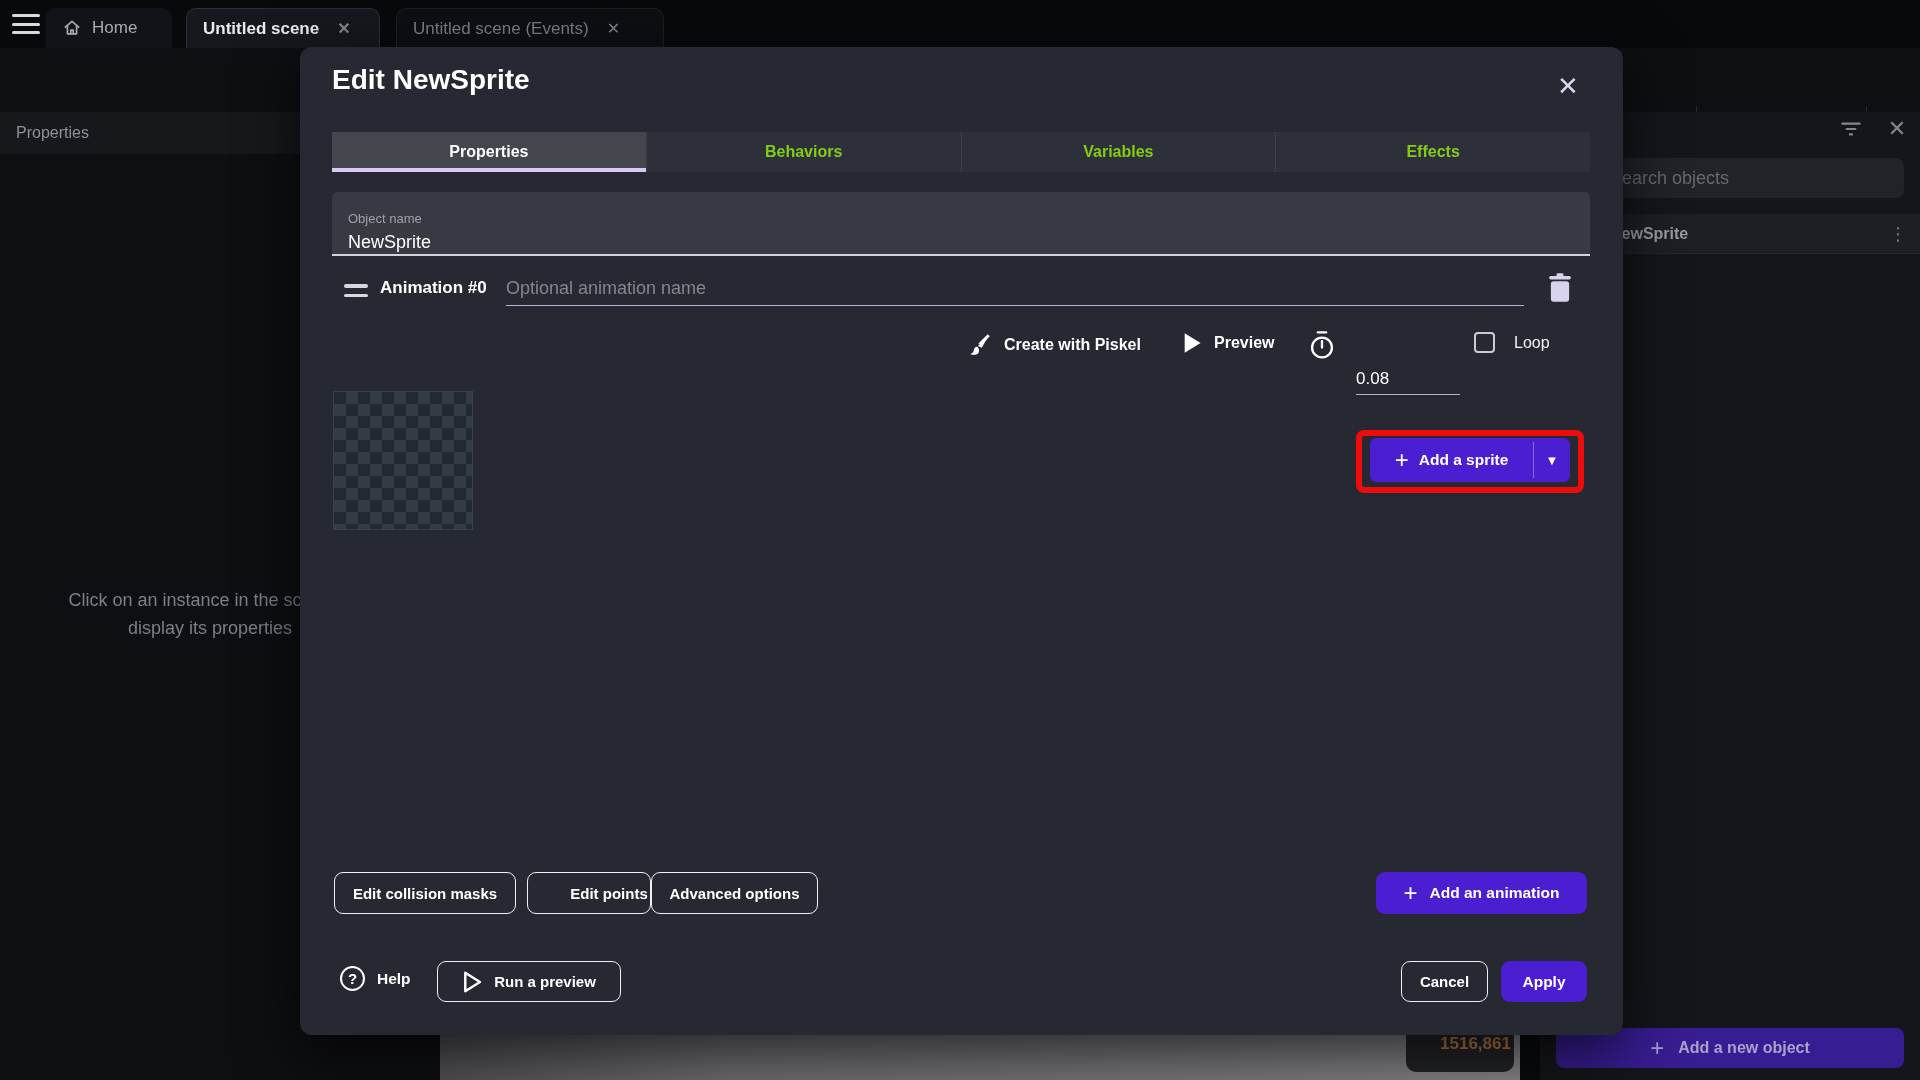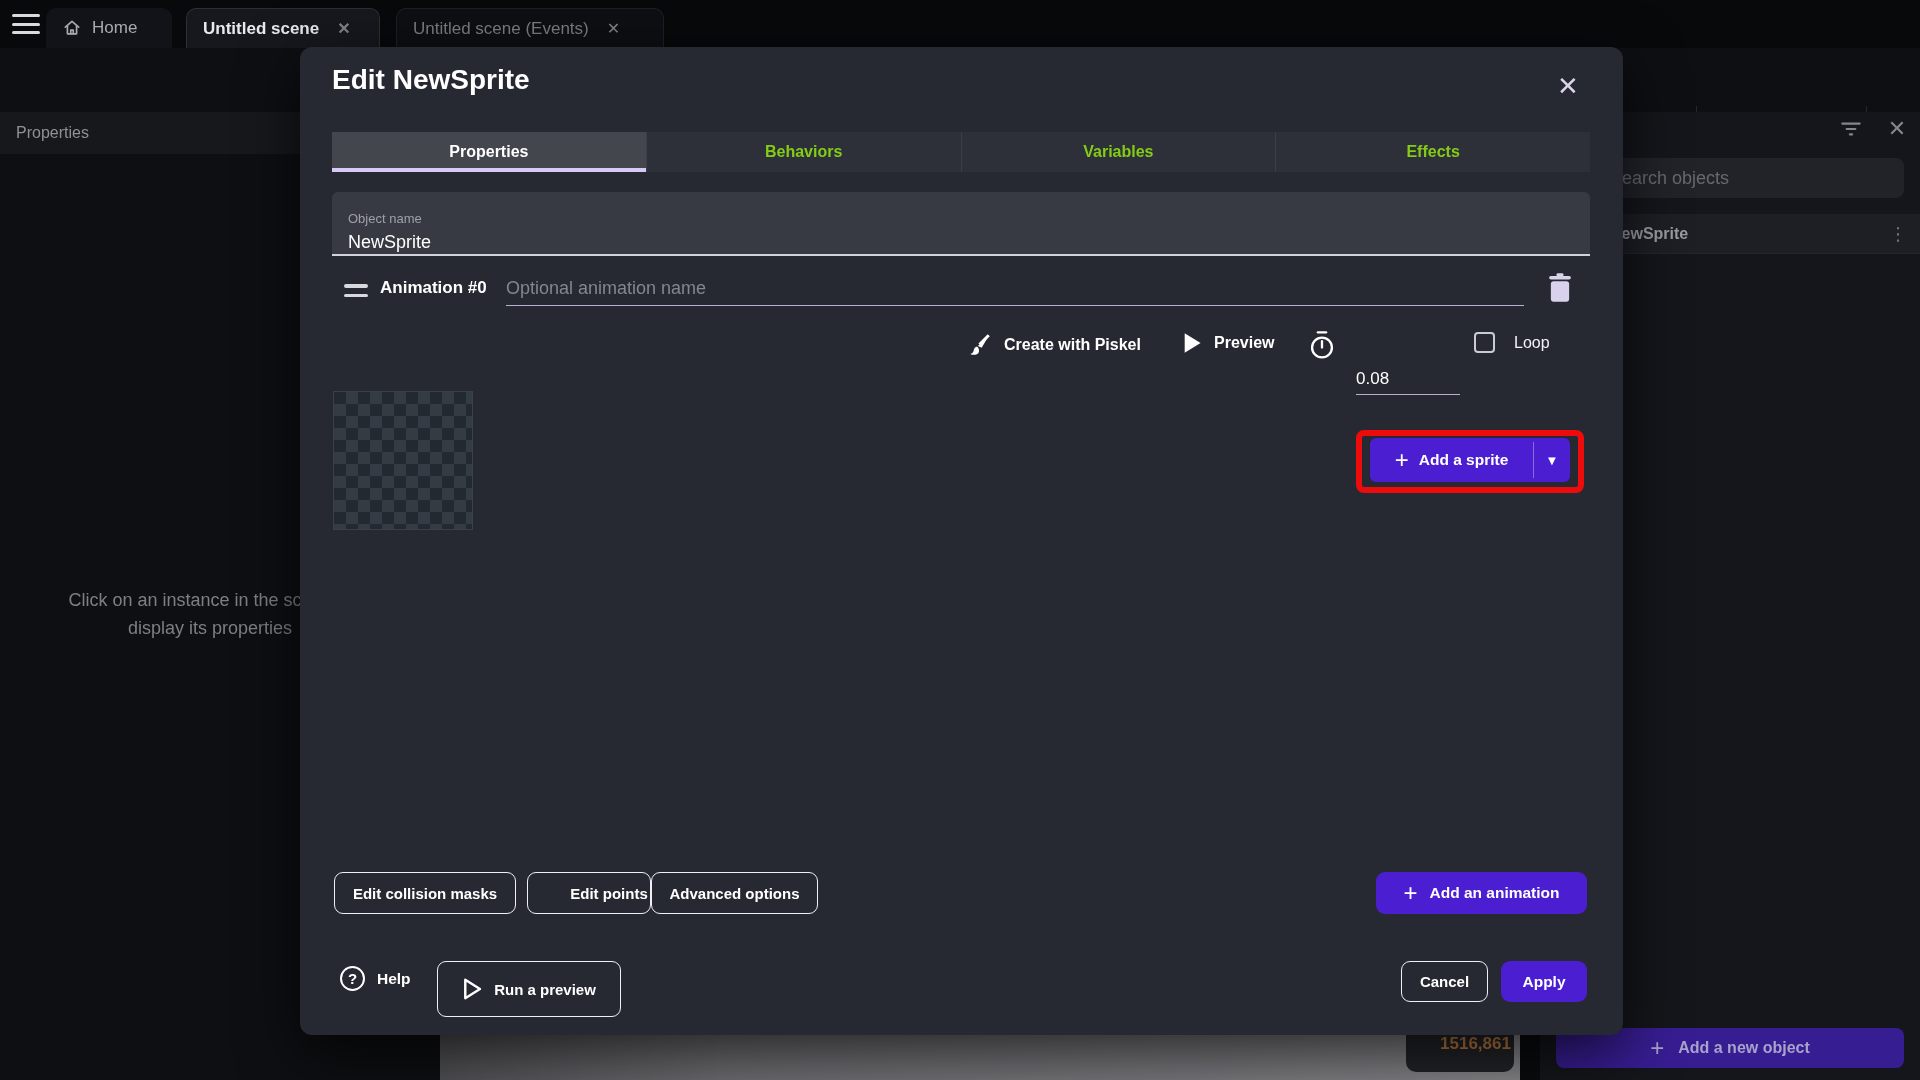--- a/index.html
+++ b/index.html
@@ -112,21 +112,21 @@
   #btn-points { left:527px; top:872px; width:124px;padding-left:40px; }
   #btn-advanced { left:651px; top:872px; width:167px; }
   #btn-add-anim { left:1376px; top:872px; width:211px; height:42px; background:#4c1ed2; border-radius:9px;
                   display:flex; align-items:center; justify-content:center; gap:12px; color:#fff; font-size:15.5px; font-weight:bold; cursor:pointer; }
   #btn-add-anim .plus { font-size:24px; font-weight:normal; }
 
   
   #help-btn { left:340px; top:966px; display:flex; align-items:center; gap:12px; color:#ffffff; font-size:15.5px; font-weight:bold; cursor:pointer; }
   #help-circle { width:25px; height:25px; border:2.5px solid #ffffff; border-radius:50%; display:flex; align-items:center; justify-content:center;
                  font-size:15px; font-weight:bold; }
-  #btn-run-preview { left:437px; top:961px; width:184px; height:56px; }
+  #btn-run-preview { left:437px; top:961px; width:184px; height:41px; }
   #btn-cancel { left:1401px; top:961px; width:87px; height:41px; }
   #btn-apply { left:1501px; top:961px; width:86px; height:41px; background:#4c1ed2; border-radius:9px;
                display:flex; align-items:center; justify-content:center; color:#fff; font-size:15.5px; font-weight:bold; cursor:pointer; }
 </style>
 </head>
 <body>
 
 <div id="screen">
 
   <div id="canvas" class="abs"></div>

